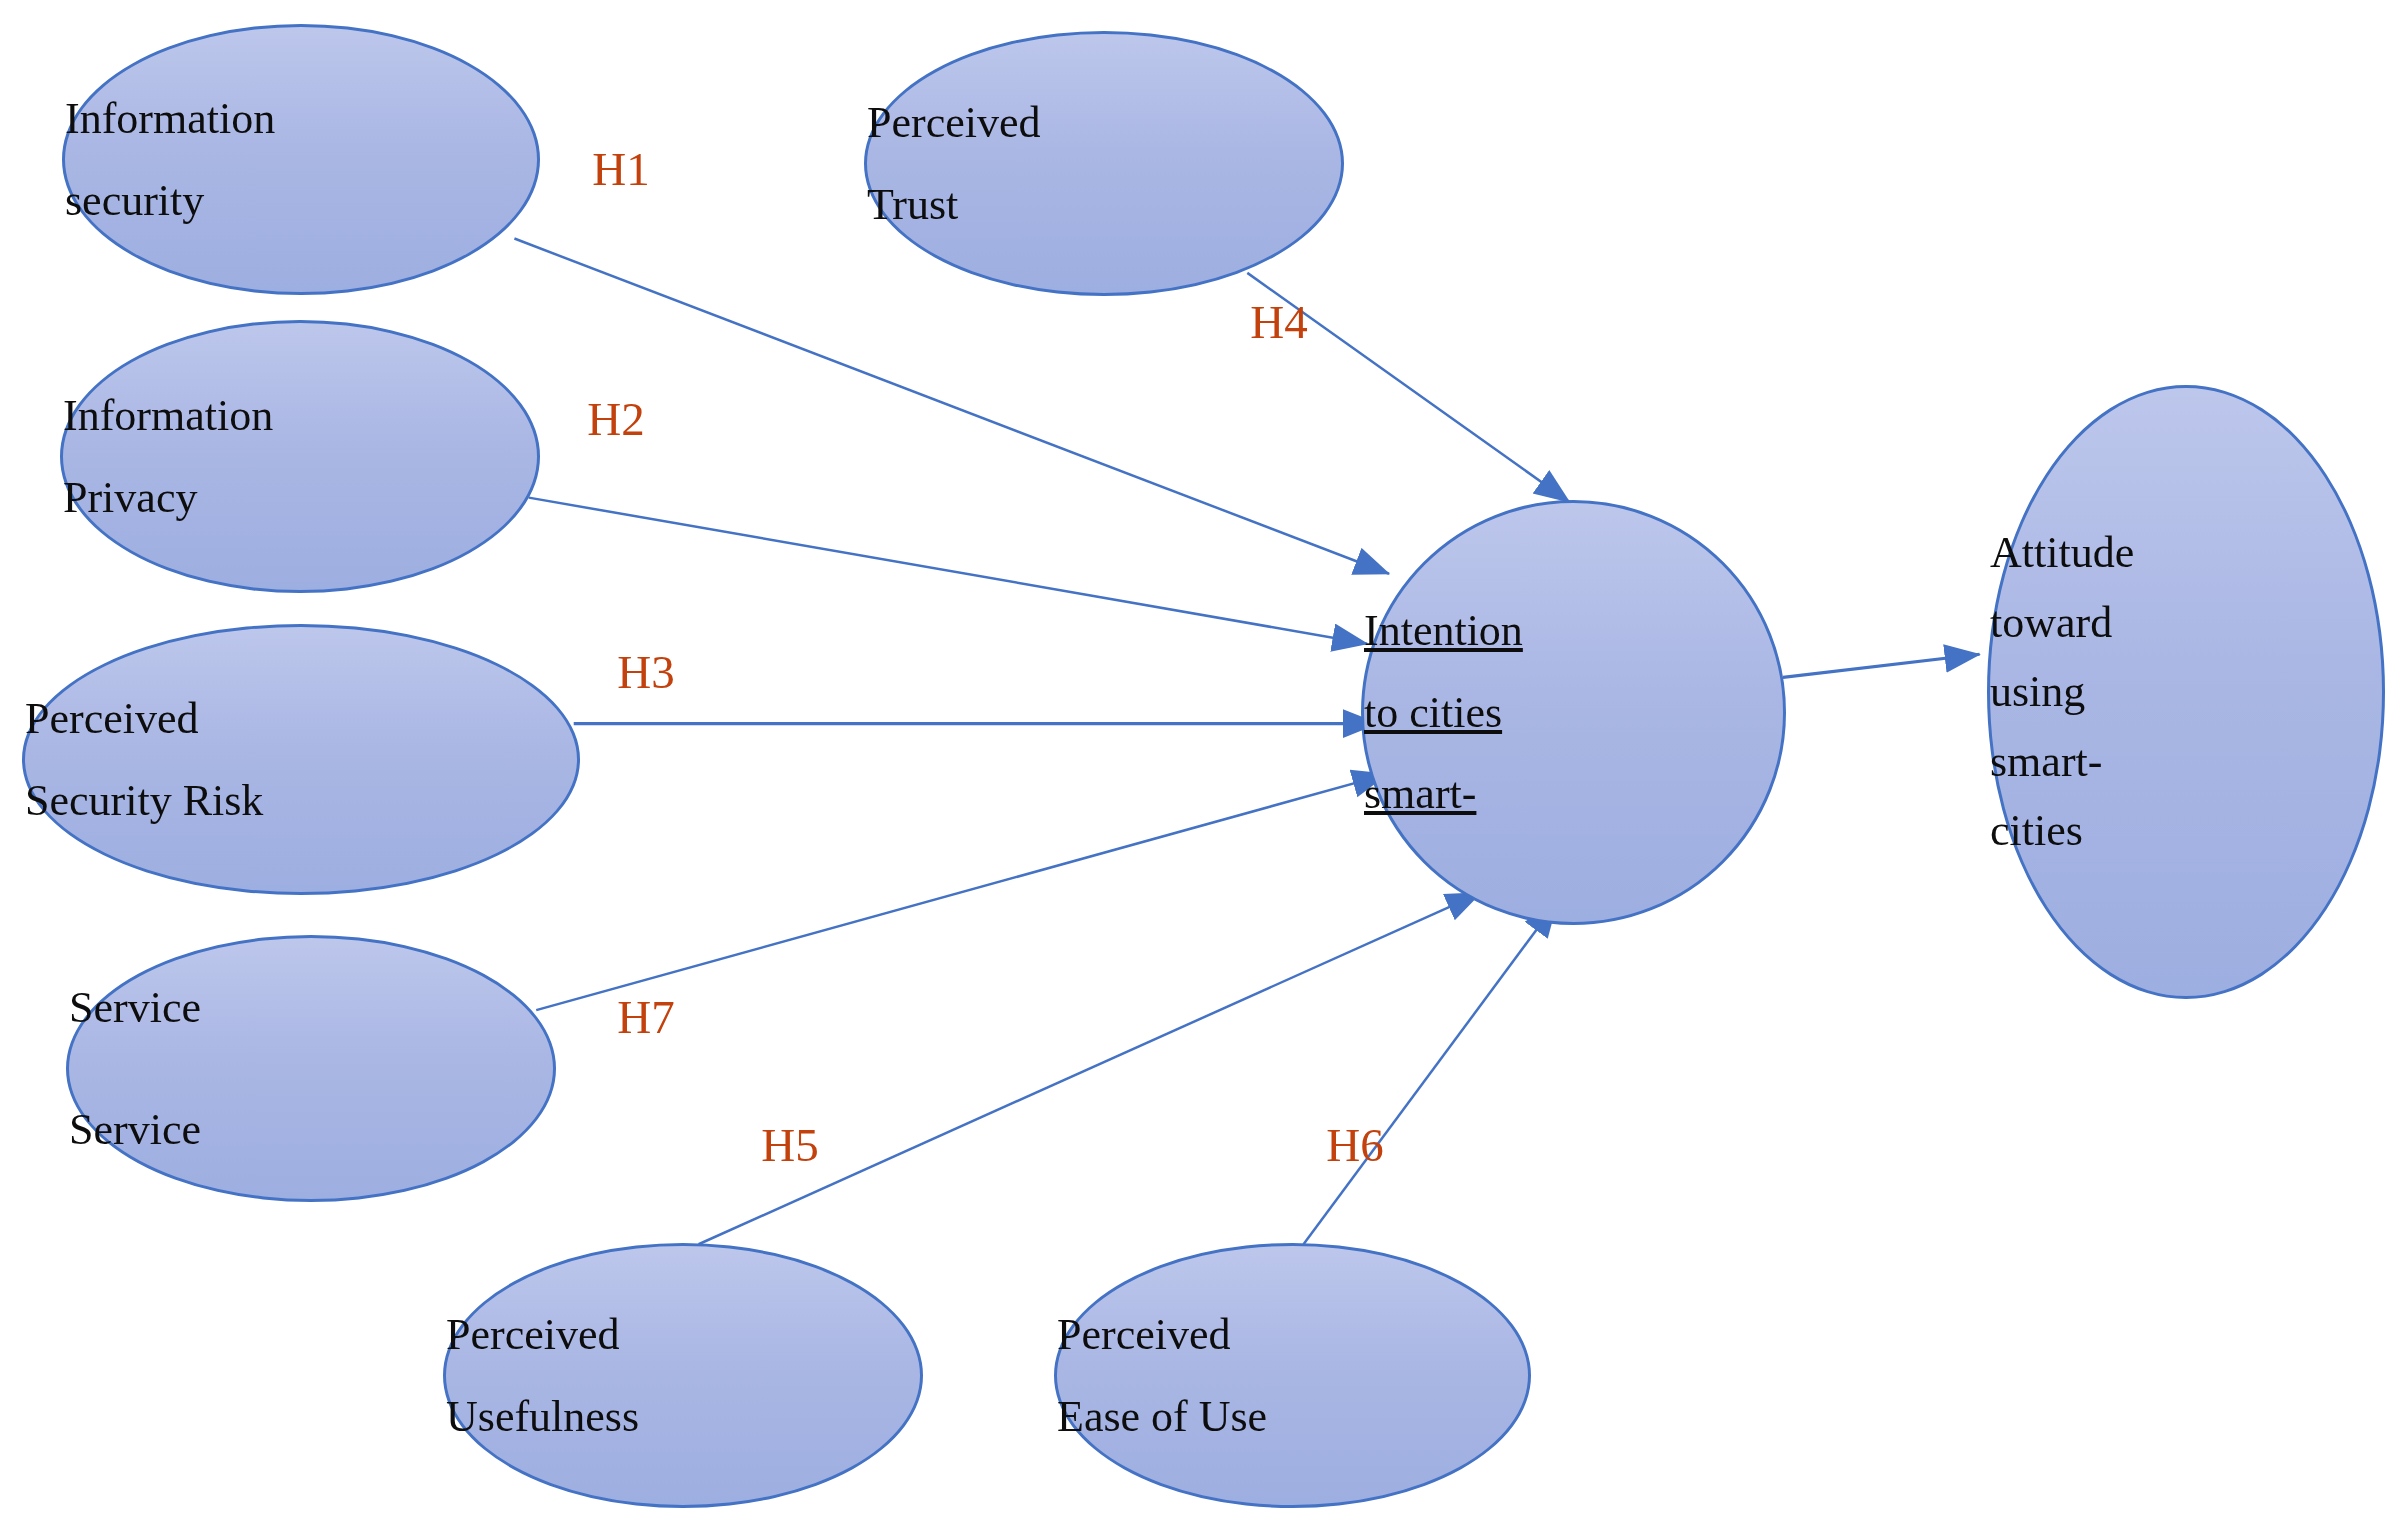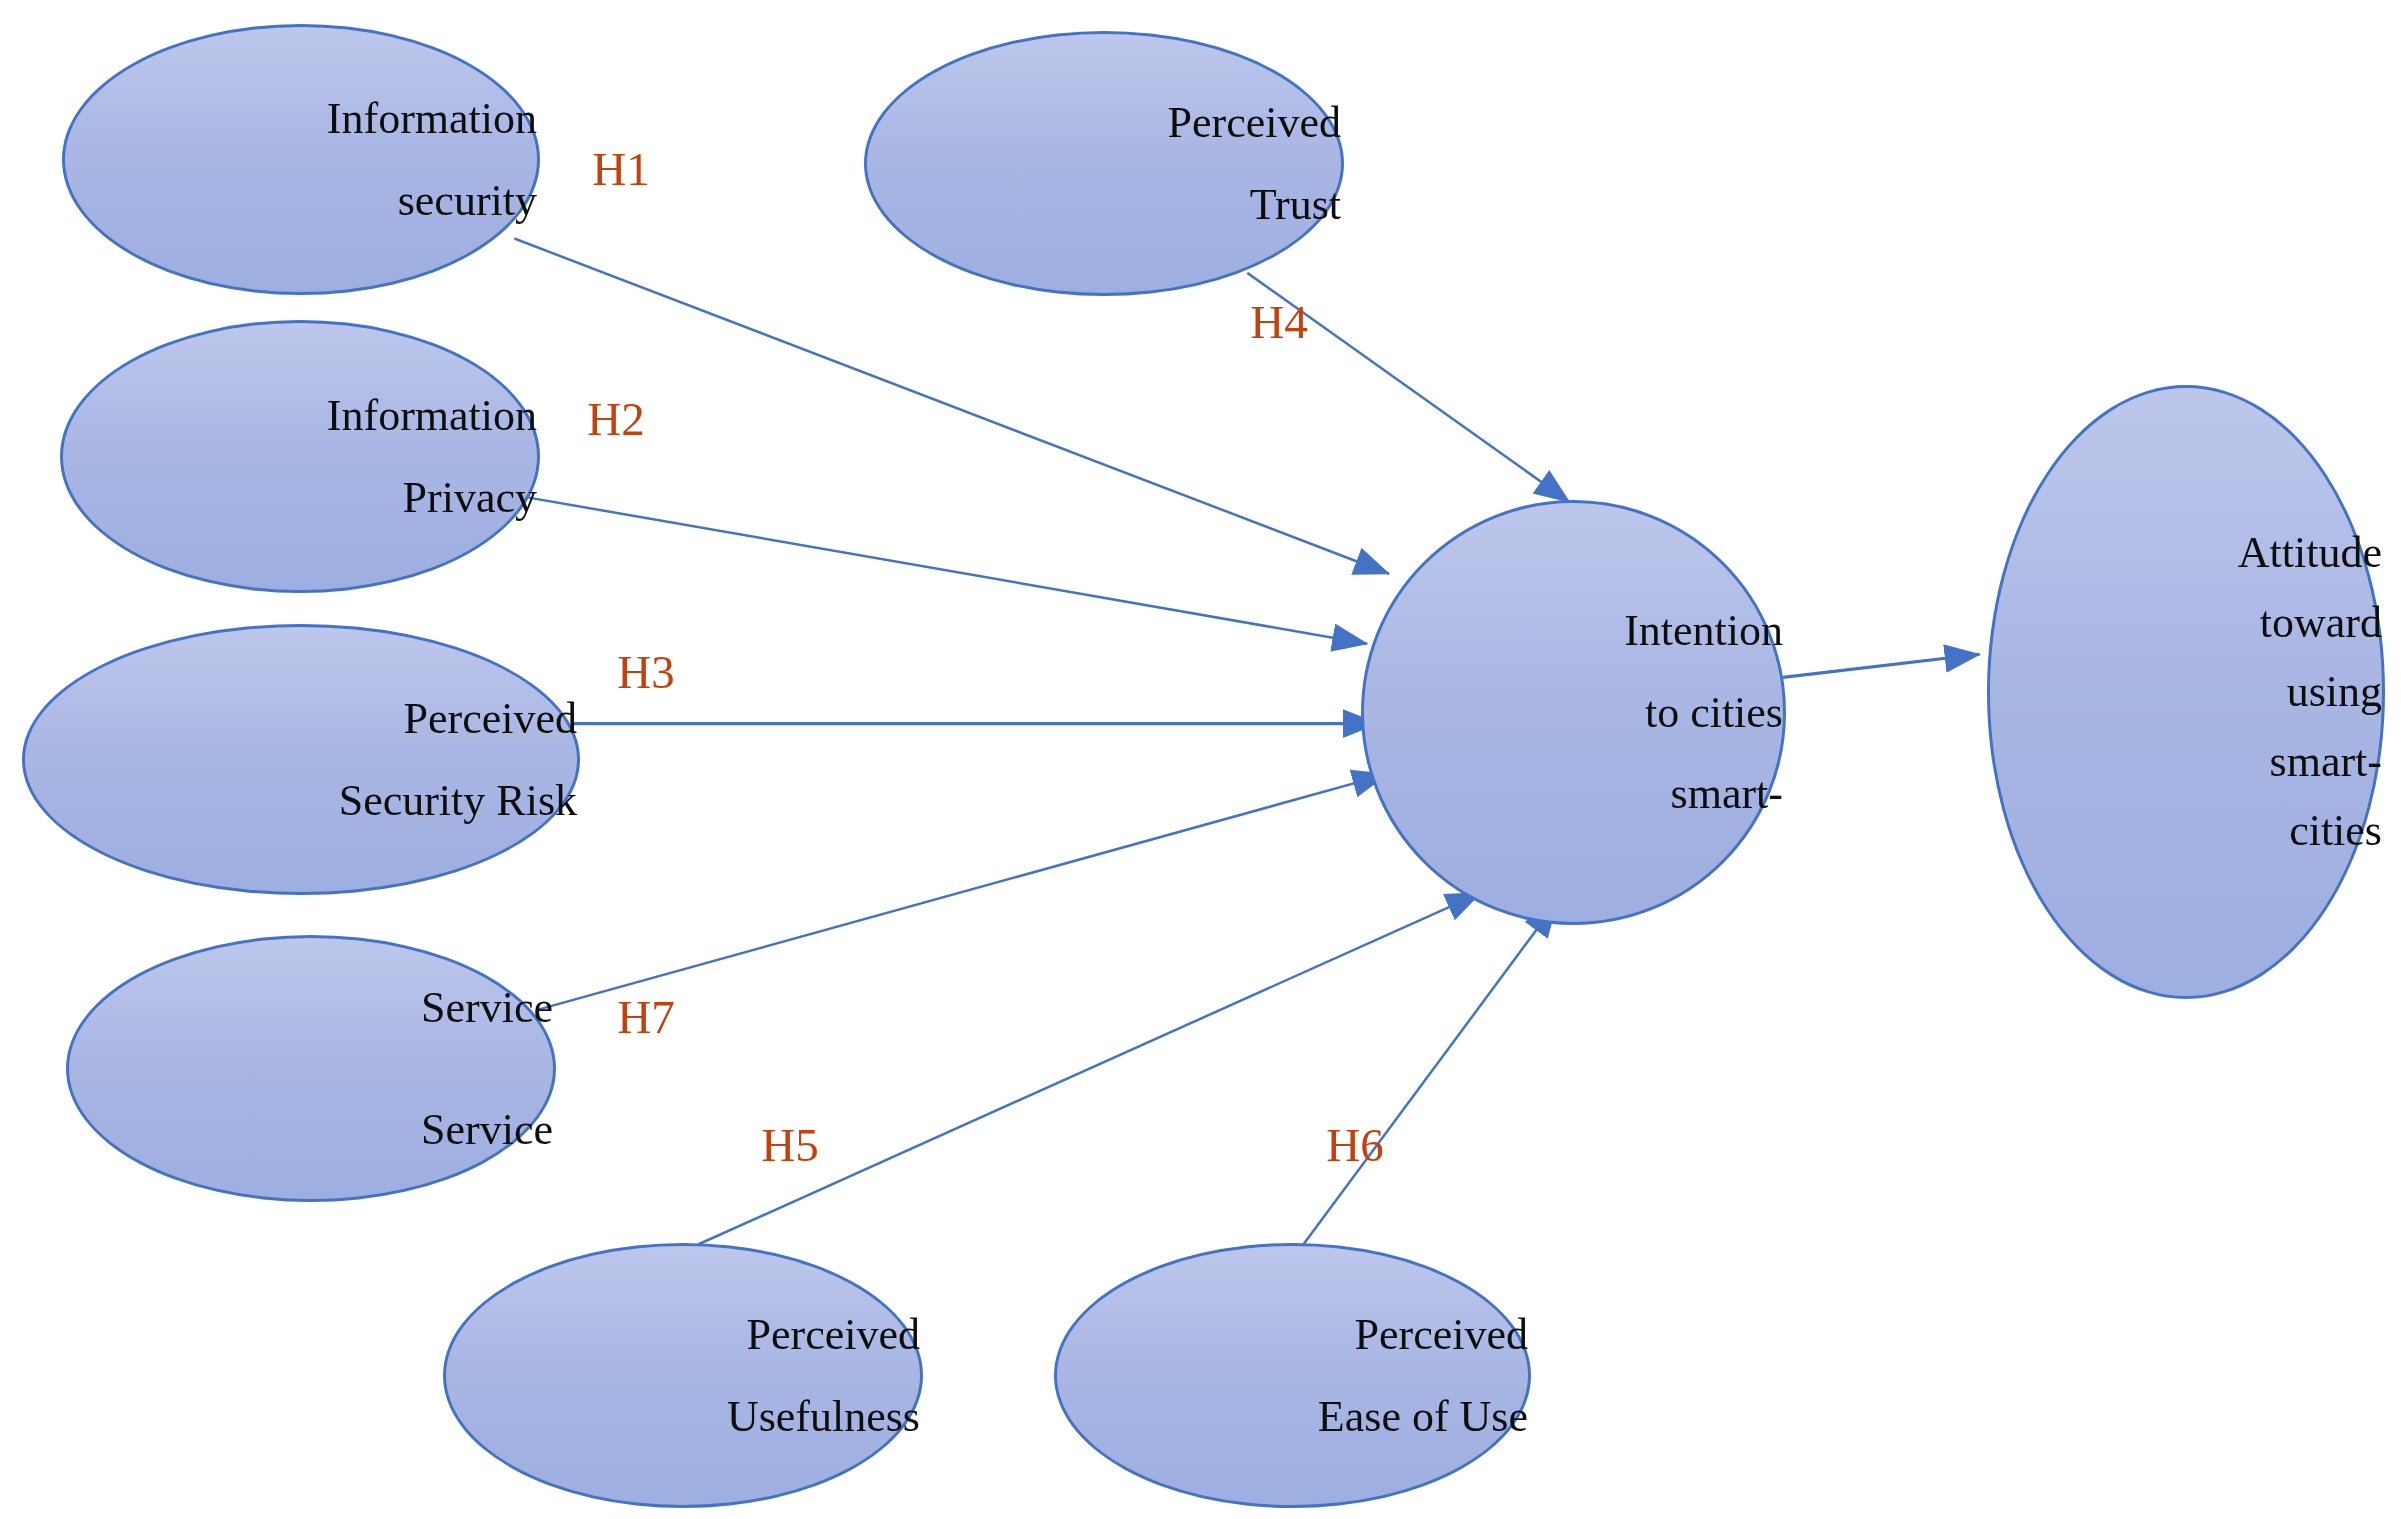--- a/index.html
+++ b/index.html
@@ -12,29 +12,29 @@
     font-family: "Liberation Serif", serif;
   }
   .arrows { position: absolute; left: 0; top: 0; }
   .node {
     position: absolute;
     border-radius: 50%;
     border: 3.1px solid #4472c4;
     background: linear-gradient(180deg, #bdc7ec 0%, #aab7e4 45%, #9daee0 100%);
     display: flex;
     flex-direction: column;
-    align-items: flex-end;
+    align-items: flex-start;
     justify-content: center;
     text-align: center;
     color: #0d0d0d;
     font-size: 44px;
     box-sizing: border-box;
   }
   .node .nl { display: block; line-height: 1.85; white-space: nowrap; }
-  .node.tight .nl { line-height: 1.85; }
+  .node.tight .nl { line-height: 1.85; text-decoration: underline; }
   .node.bold { font-weight: normal; font-size: 44px; }
   .node.bold .nl { line-height: 1.58; }
   .hlabel {
     position: absolute;
     width: 100px;
     height: 69px;
     display: flex;
     align-items: center;
     justify-content: center;
     font-size: 47px;

